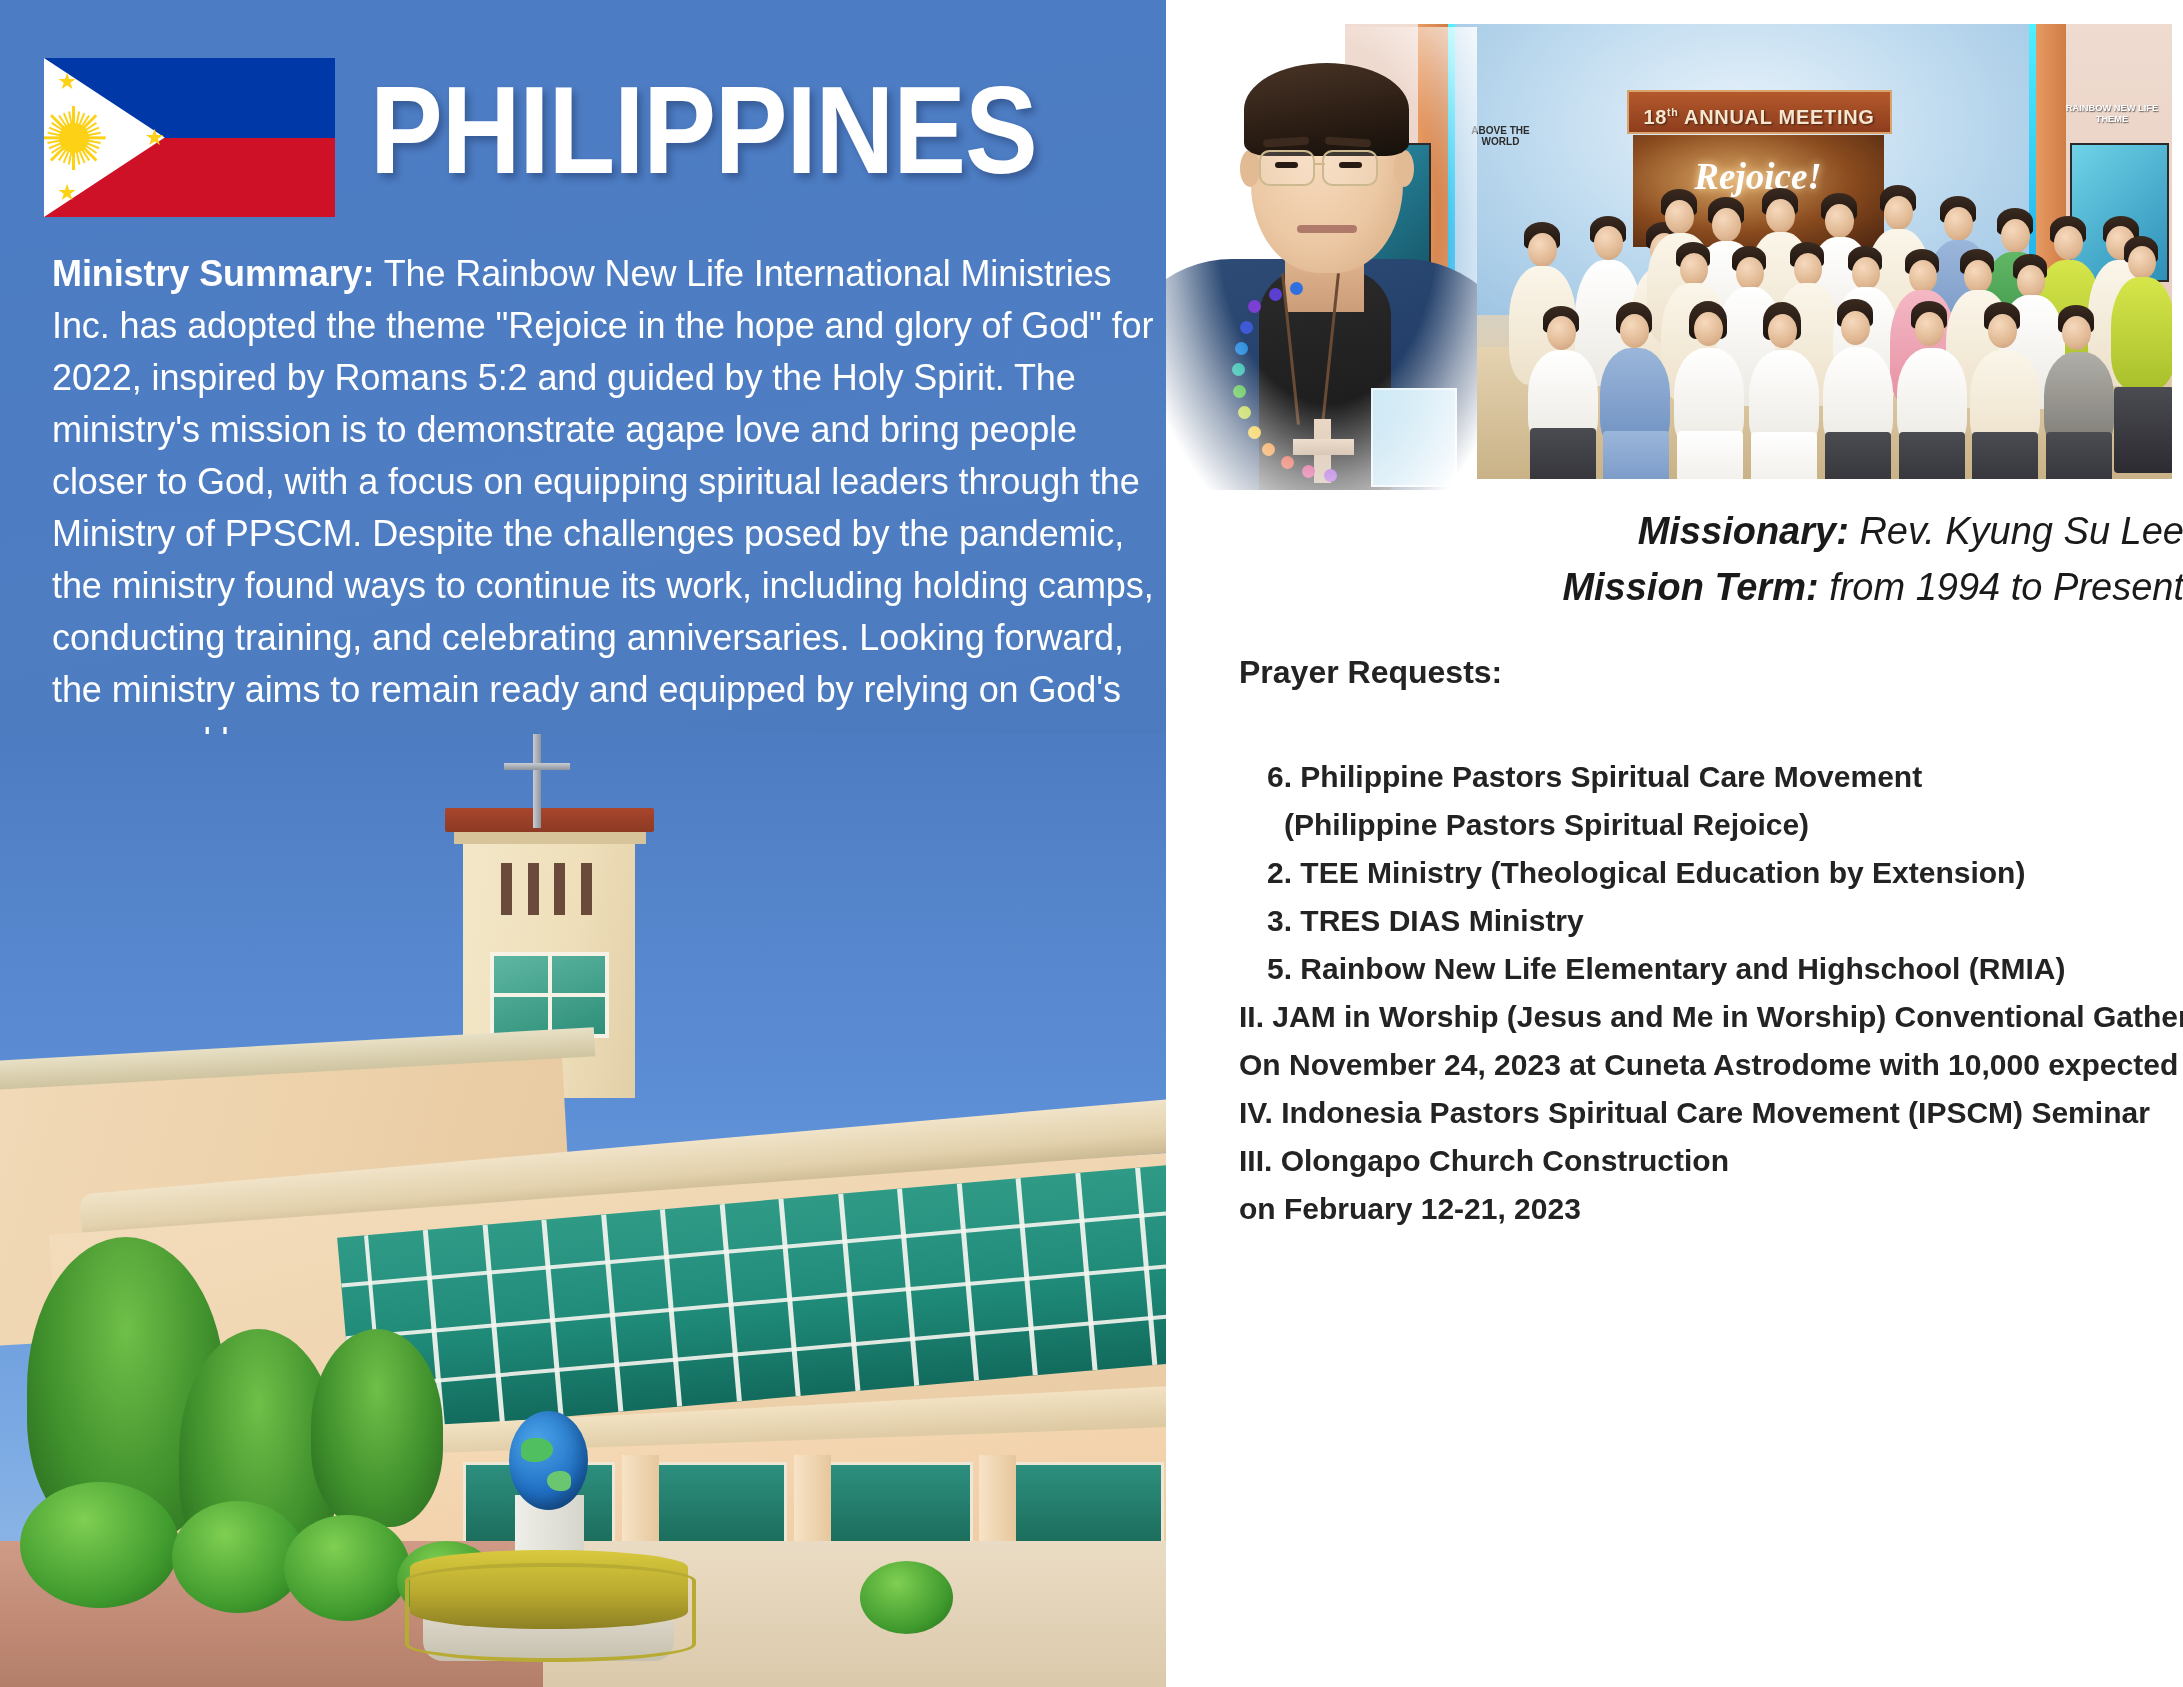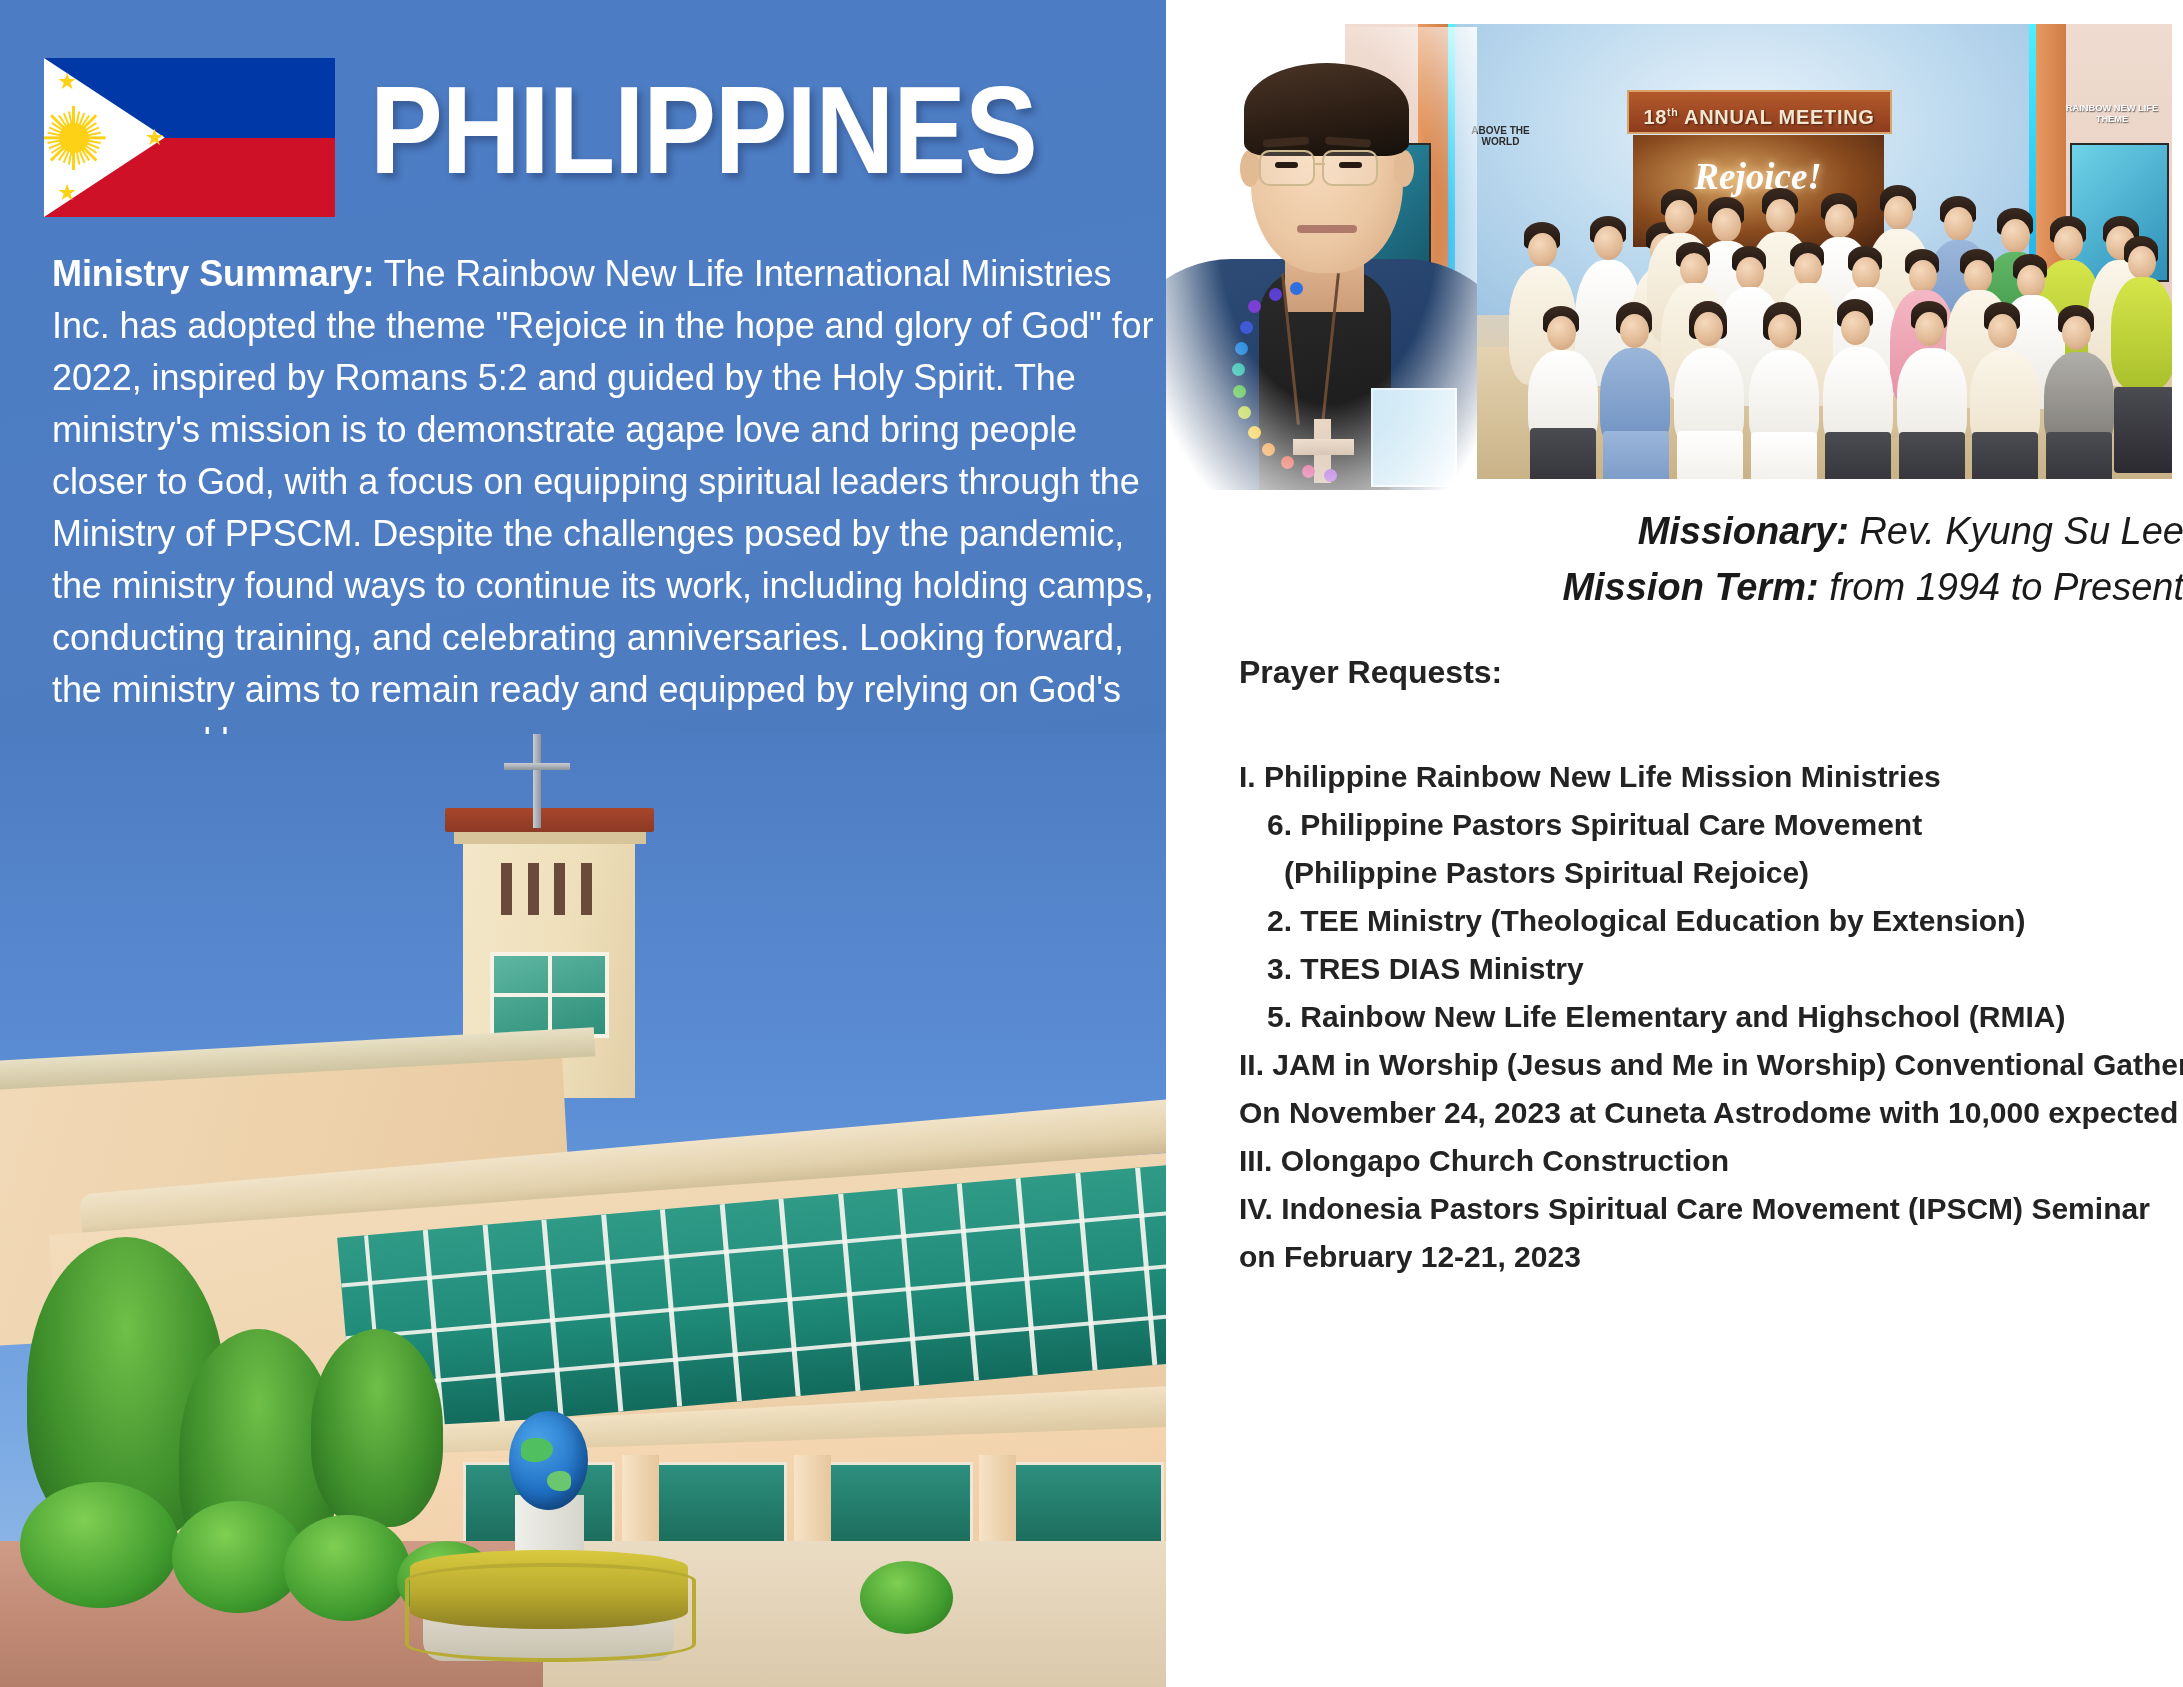--- a/index.html
+++ b/index.html
@@ -737,28 +737,27 @@
     </div>
 
     <div id="missionary-info">
       <div class="row"><span class="k">Missionary:</span><span class="v"> Rev. Kyung Su Lee</span></div>
       <div class="row"><span class="k">Mission Term:</span><span class="v"> from 1994 to Present</span></div>
     </div>
 
     <div id="prayer-block">
       <div id="prayer-title">Prayer Requests:</div>
       <div id="prayer-list">
-          <div class="pr-line">I. Philippine Rainbow New Life Mission Ministries</div>
           <div class="pr-line ind1">6. Philippine Pastors Spiritual Care Movement</div>
           <div class="pr-line ind2">(Philippine Pastors Spiritual Rejoice)</div>
           <div class="pr-line ind1">2. TEE Ministry (Theological Education by Extension)</div>
           <div class="pr-line ind1">3. TRES DIAS Ministry</div>
           <div class="pr-line ind1">5. Rainbow New Life Elementary and Highschool (RMIA)</div>
           <div class="pr-line">II. JAM in Worship (Jesus and Me in Worship) Conventional Gathering</div>
           <div class="pr-line">On November 24, 2023 at Cuneta Astrodome with 10,000 expected attendees.</div>
+          <div class="pr-line">IV. Indonesia Pastors Spiritual Care Movement (IPSCM) Seminar</div>
           <div class="pr-line">III. Olongapo Church Construction</div>
-          <div class="pr-line">IV. Indonesia Pastors Spiritual Care Movement (IPSCM) Seminar</div>
           <div class="pr-line">on February 12-21, 2023</div>
         </div>
     </div>
   </div>
 </div>
 
 
 </body></html>

